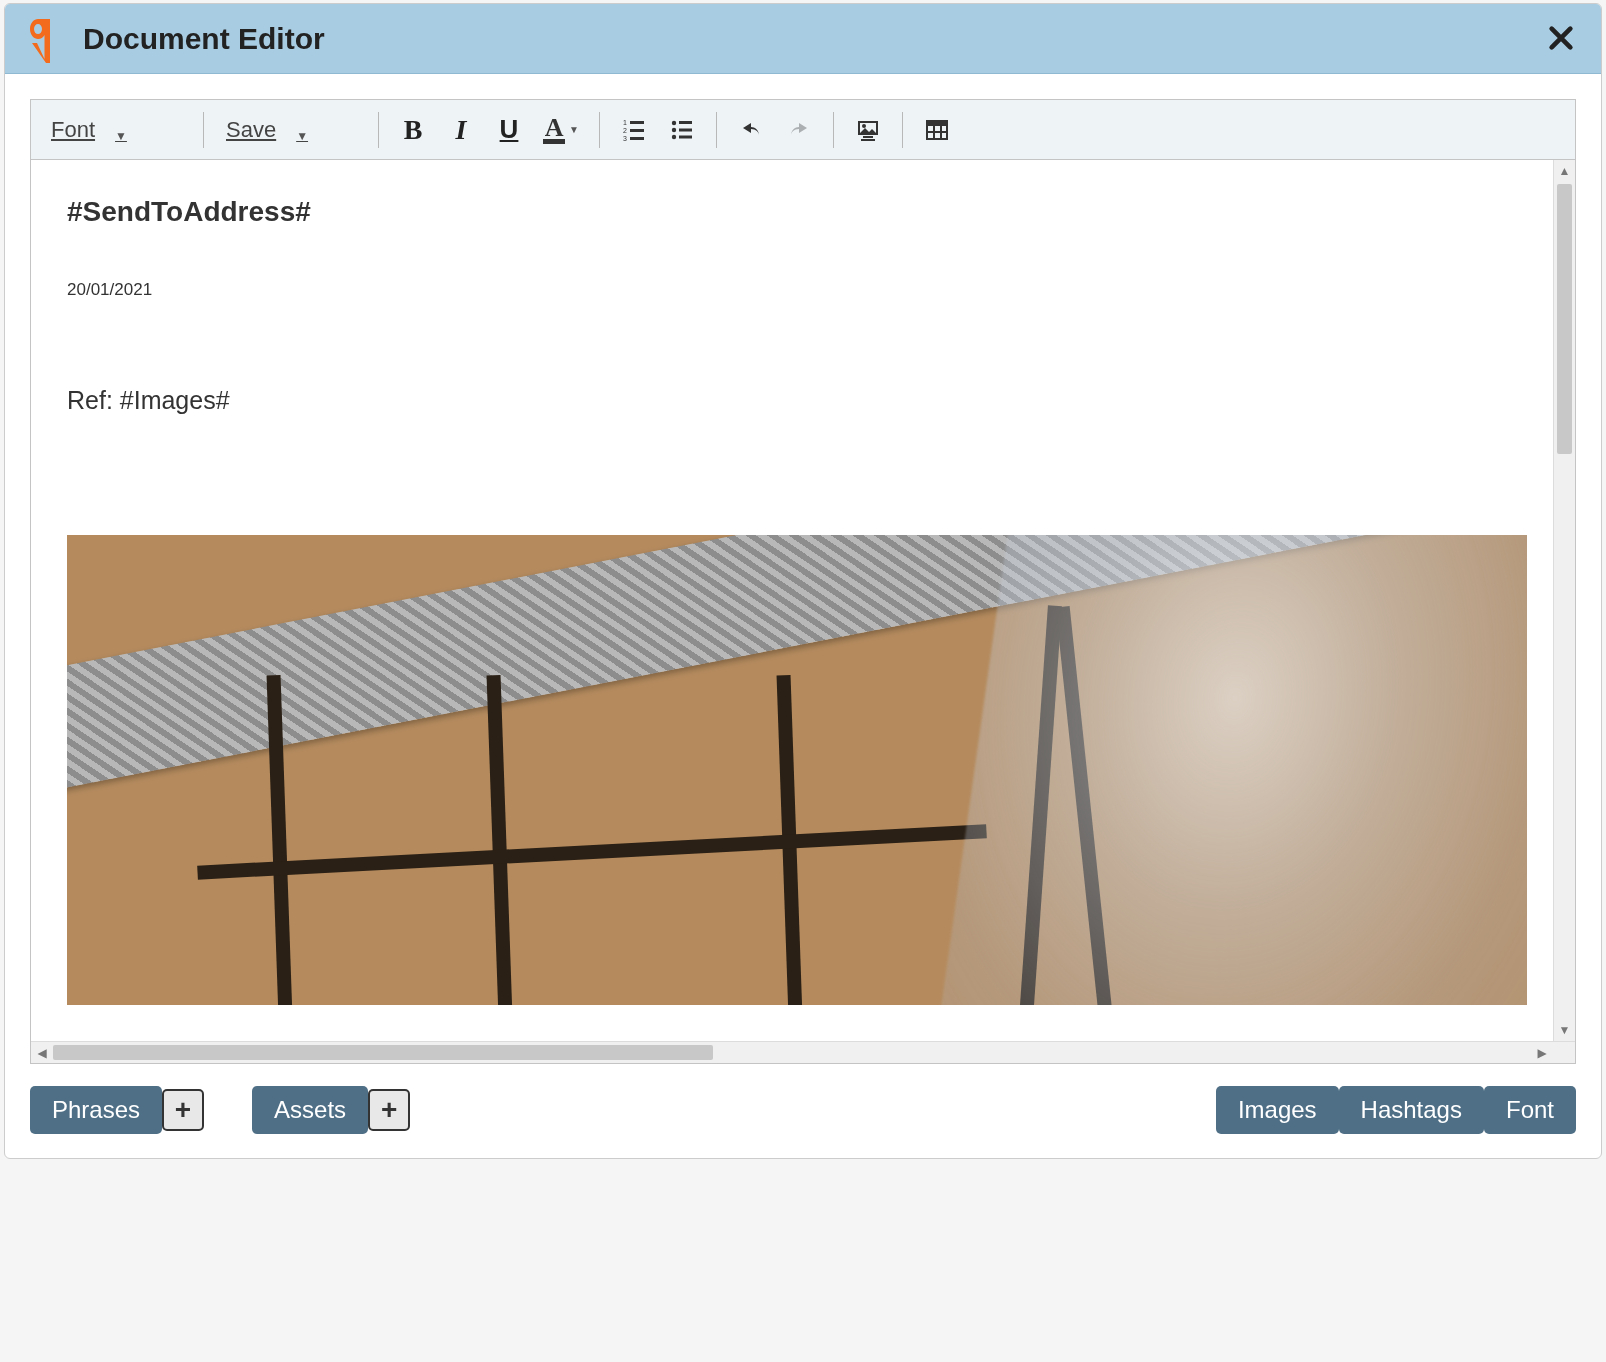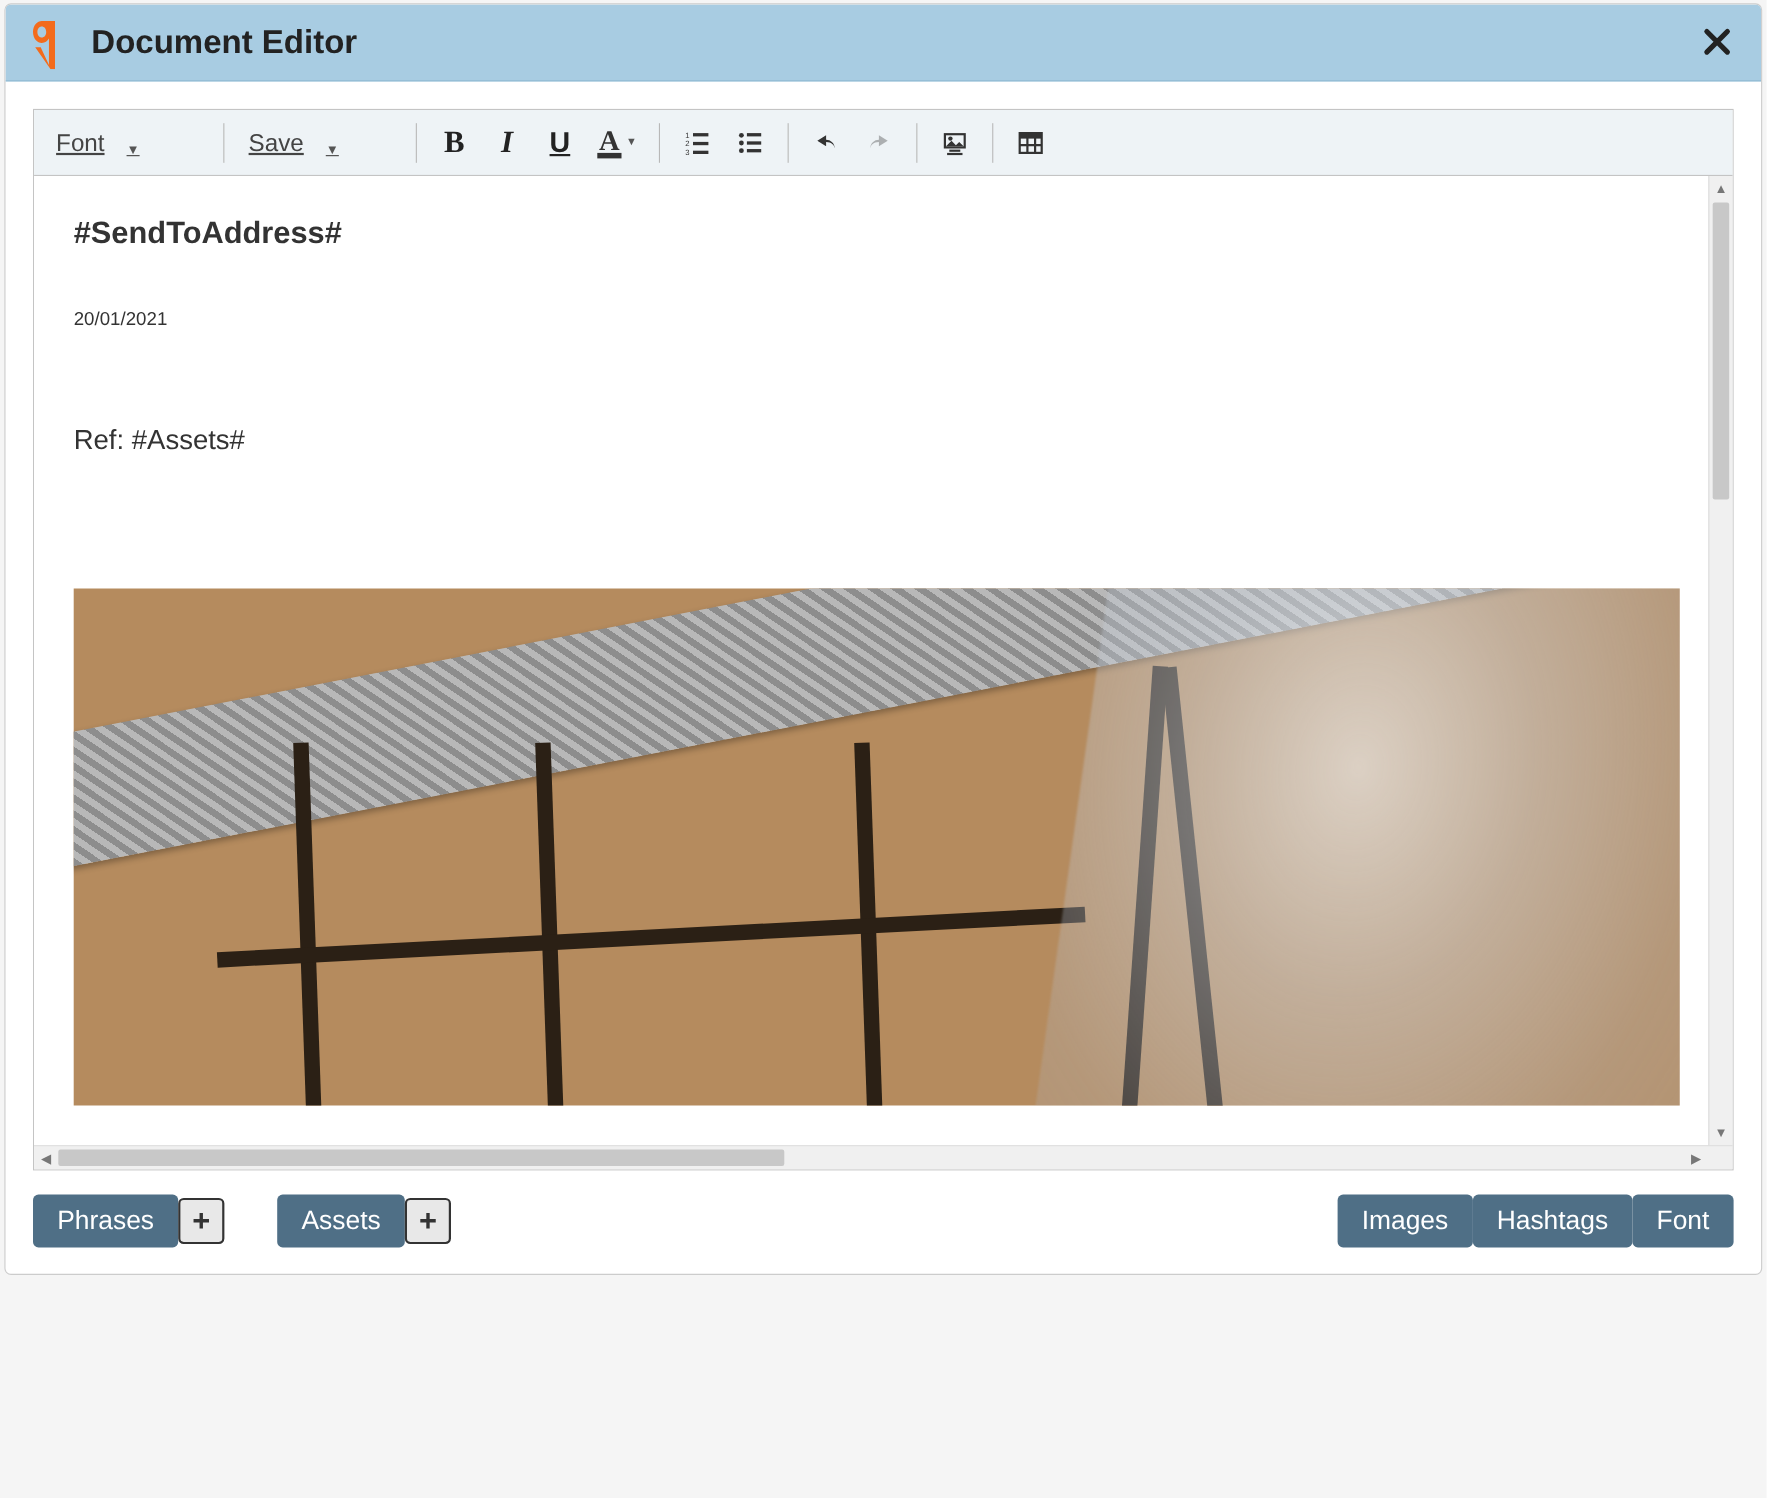--- a/index.html
+++ b/index.html
@@ -358,21 +358,21 @@
           <line x1="16" y1="3" x2="16" y2="21" stroke="#333" stroke-width="2"></line>
           <line x1="2" y1="14" x2="22" y2="14" stroke="#333" stroke-width="2"></line>
         </svg>
       </div>
     </div>
 
     <div class="canvas-wrap">
       <div class="canvas">
         <div class="addr">#SendToAddress#</div>
         <div class="date">20/01/2021</div>
-        <div class="ref">Ref: #Assets#</div>
+        <div class="ref">Ref: #Images#</div>
         <div class="photo">
           <div class="diag-bar"></div>
           <div class="v1"></div>
             <div class="v2"></div>
             <div class="v3"></div>
             <div class="v4"></div>
             <div class="v5"></div>
           <div class="hbar"></div>
           <div class="plastic"></div>
         </div>

